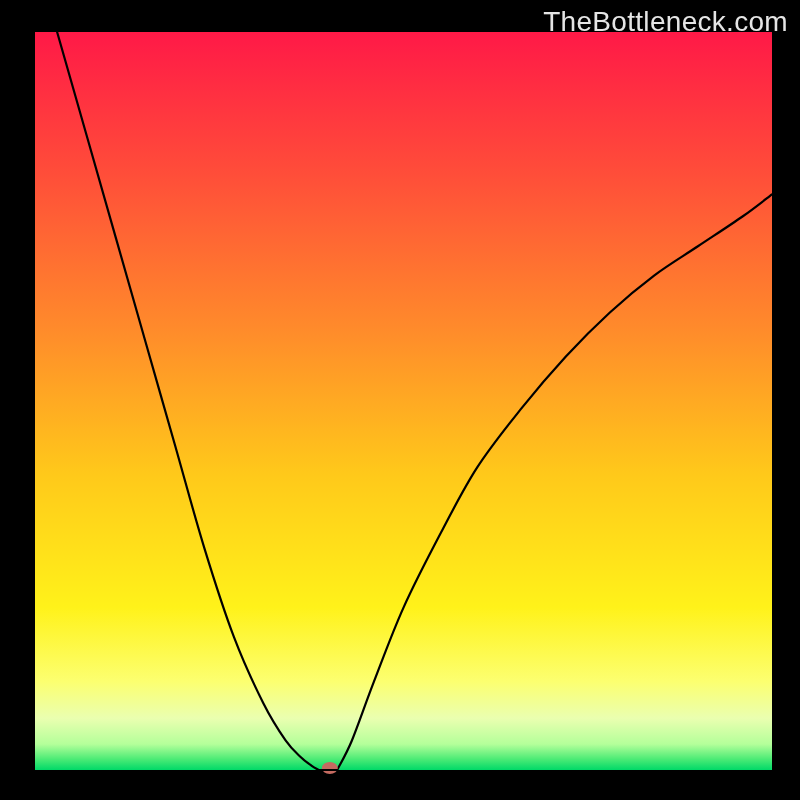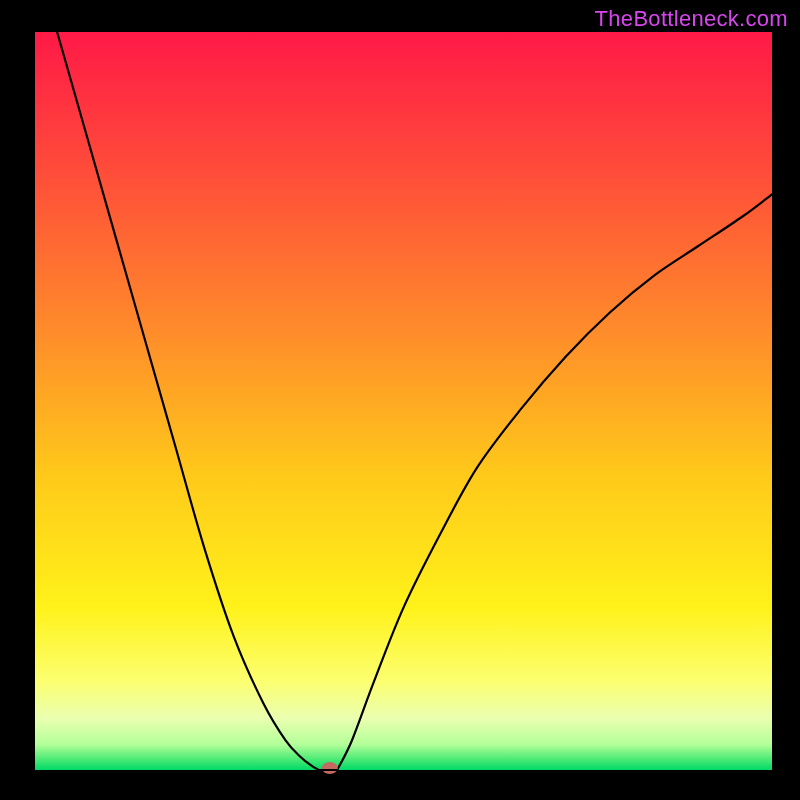--- a/index.html
+++ b/index.html
@@ -14,22 +14,22 @@
   .frame {
     position: relative;
     width: 800px;
     height: 800px;
     background: #000;
   }
   .watermark {
     position: absolute;
     top: 6px;
     right: 12px;
-    color: #d946ef;
-    font-size: 22px;
+    color: #e5e5e5;
+    font-size: 28px;
     font-weight: 500;
     letter-spacing: 0.3px;
     z-index: 5;
     user-select: none;
   }
   svg {
     display: block;
     position: absolute;
     left: 0;
     top: 0;

